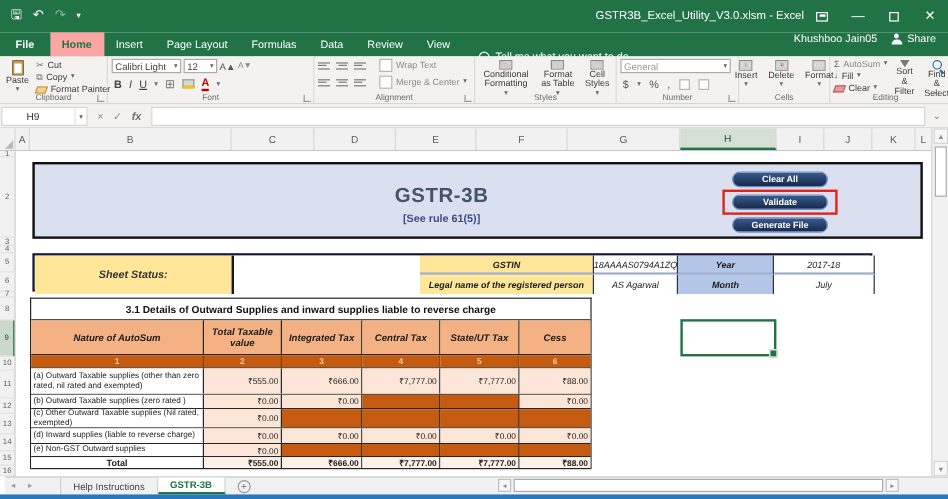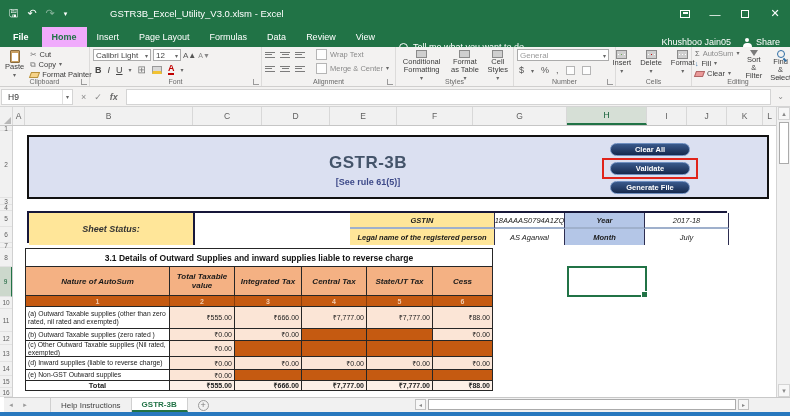--- a/index.html
+++ b/index.html
@@ -5,36 +5,36 @@
   * { margin:0; padding:0; box-sizing:border-box; }
   html,body { width:790px; height:416px; overflow:hidden; }
   body { font-family:"Liberation Sans", sans-serif; position:relative; background:#fff; font-size:9px; color:#333; }
   .abs { position:absolute; }
 
   
   #titlebar { left:0; top:0; width:790px; height:27px; background:#217346; display:flex; align-items:center; color:#fff; }
   .qat { display:flex; align-items:center; gap:9px; padding-left:9px; width:110px; }
   .qat .ic { font-size:11px; line-height:11px; color:#fff; }
   .qat .dim { opacity:.45; }
-  #wtitle { flex:1; text-align:left; font-size:9.5px; color:#fff; }
+  #wtitle { flex:1; text-align:right; font-size:9.5px; color:#fff; }
   .winbtns { display:flex; align-items:center; gap:0; }
   .winbtn { width:30px; height:27px; display:flex; align-items:center; justify-content:center; font-size:11px; color:#fff; }
   .restore-box { width:8px; height:8px; border:1px solid #fff; }
   .ribopt-box { width:10px; height:8px; border:1px solid #fff; position:relative; }
   .ribopt-box:after { content:""; position:absolute; left:2px; top:1px; width:5px; height:2px; background:#fff; }
 
   
   #tabrow { left:0; top:27px; width:790px; height:20px; background:#217346; display:flex; align-items:stretch; color:#fff; font-size:9px; }
   .rtab { padding:0 10px; display:flex; align-items:center; }
   .rtab.file { padding:0 13px; font-weight:bold; }
-  .rtab.active { background:#f0abfc; color:#217346; font-weight:bold;text-align:right; }
+  .rtab.active { background:#fca5a5; color:#217346; font-weight:bold;text-align:right; }
   .tellme { display:flex; align-items:center; gap:5px; margin-left:14px; font-size:9px; color:#fff;margin-top:20px; }
   .bulb { width:9px; height:9px; border:1px solid #fff; border-radius:50% 50% 40% 40%; position:relative; }
   .bulb:after { content:""; position:absolute; left:2px; bottom:-3px; width:3px; height:2px; background:#fff; }
-  #tabrow .right { margin-left:auto; display:flex; align-items:flex-end; gap:12px; padding-right:10px; }
+  #tabrow .right { margin-left:auto; display:flex; align-items:flex-start; gap:12px; padding-right:10px; }
   .person { width:9px; height:9px; position:relative; }
   .person:before { content:""; position:absolute; left:2.5px; top:0; width:4px; height:4px; border-radius:50%; background:#fff; }
   .person:after { content:""; position:absolute; left:0; bottom:0; width:9px; height:4px; border-radius:4px 4px 0 0; background:#fff; }
 
   
   #ribbon { left:0; top:47px; width:790px; height:40px; background:#f3f2f1; border-bottom:1px solid #d0cfce; display:flex; }
   .rgroup { position:relative; border-right:1px solid #dcdbda; height:100%; padding:2px 3px 10px 3px; }
   .glabel { position:absolute; bottom:1px; left:0; right:0; text-align:center; font-size:7px; color:#6a6a6a; }
   .launch { position:absolute; bottom:1px; right:2px; width:6px; height:6px; border-left:1px solid #9a9a9a; border-bottom:1px solid #9a9a9a; }
   .rbtn { display:flex; align-items:center; gap:3px; font-size:7.5px; color:#3b3b3b; line-height:9px; white-space:nowrap; }
@@ -58,21 +58,21 @@
   .fillic { width:10px; height:8px; background:#d9d9d9; border:1px solid #9a9a9a; border-bottom:3px solid #f1c232; }
   .eraser { width:9px; height:6px; background:#ea9999; border:1px solid #b06666; transform:skewX(-20deg); }
   .mag { width:8px; height:8px; border:1.5px solid #2e6da4; border-radius:50%; position:relative; }
   .mag:after { content:""; position:absolute; right:-3px; bottom:-3px; width:4px; height:1.5px; background:#2e6da4; transform:rotate(45deg); }
   .funnel { width:0; height:0; border-left:4px solid transparent; border-right:4px solid transparent; border-top:6px solid #7a7a7a; }
   .collapse { position:absolute; right:8px; bottom:2px; font-size:7px; color:#666; }
 
   
   #fbar { left:0; top:87px; width:790px; height:20px; background:#f3f2f1; border-bottom:1px solid #d4d4d4; display:flex; align-items:center; }
   #namebox { width:72px; height:16px; background:#fff; border:1px solid #d4d4d4; margin-left:1px; display:flex; align-items:center; }
-  #namebox .nv { flex:1; padding-left:6px; font-size:8.5px; color:#333; }
+  #namebox .nv { flex:1; padding-left:20px; font-size:8.5px; color:#333; }
   #namebox .car { border-left:1px solid #e0e0e0; padding:0 3px; height:100%; display:flex; align-items:center; }
   .fbtns { display:flex; align-items:center; gap:8px; padding:0 8px; color:#8a8a8a; font-size:9px; }
   .fxg { font-style:italic; font-weight:bold; color:#6a6a6a; }
   #finput { flex:1; height:16px; background:#fff; border:1px solid #d4d4d4; }
   .fchev { padding:0 6px; color:#8a8a8a; font-size:8px; }
 
   
   #colhdr { left:0; top:107px; width:776px; height:19px; background:#f1f1f1; border-bottom:1px solid #c6c6c6; display:flex; font-size:8.5px; color:#5f5f5f; }
   .ch { border-right:1px solid #d8d8d8; display:flex; align-items:center; justify-content:center; height:100%; }
   .ch.sel { background:#d6dfd6; border-bottom:2px solid #217346; color:#0e5c33; }

